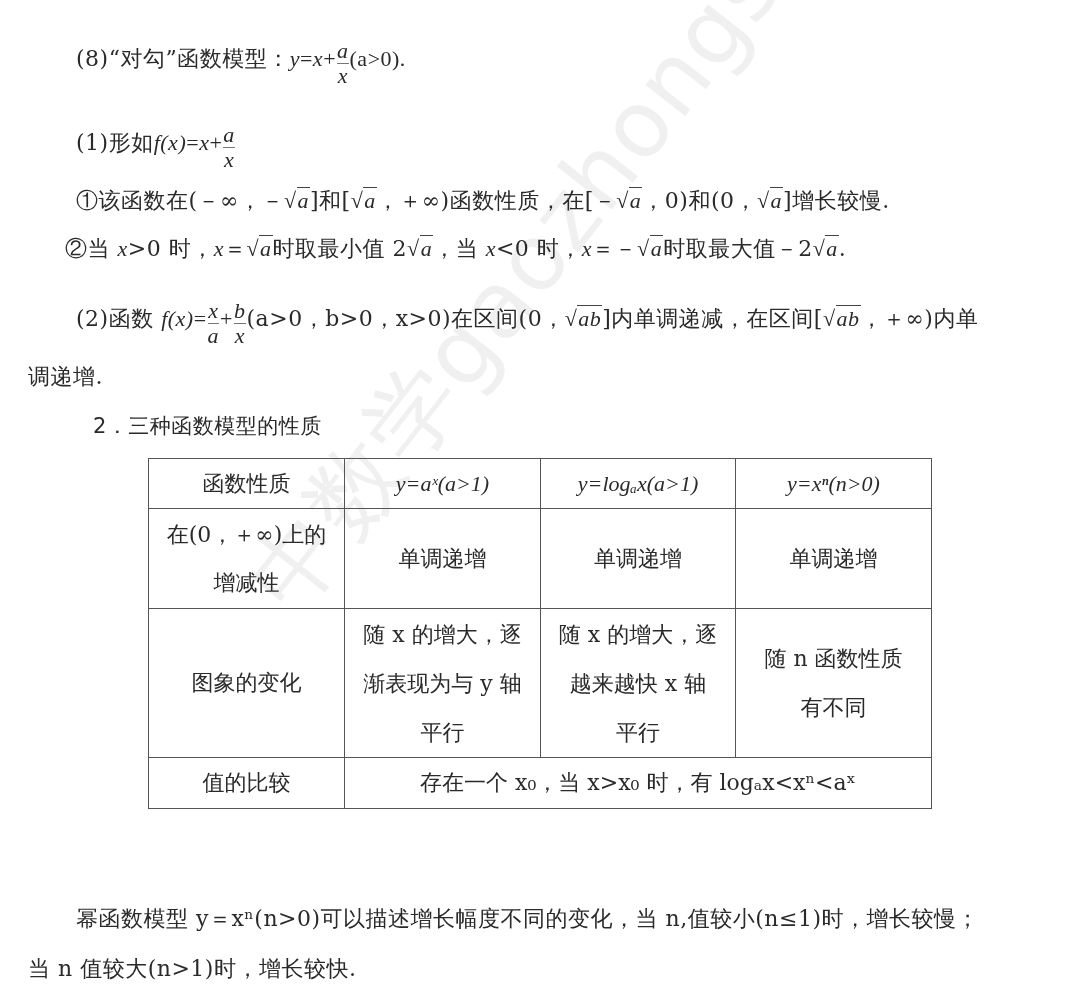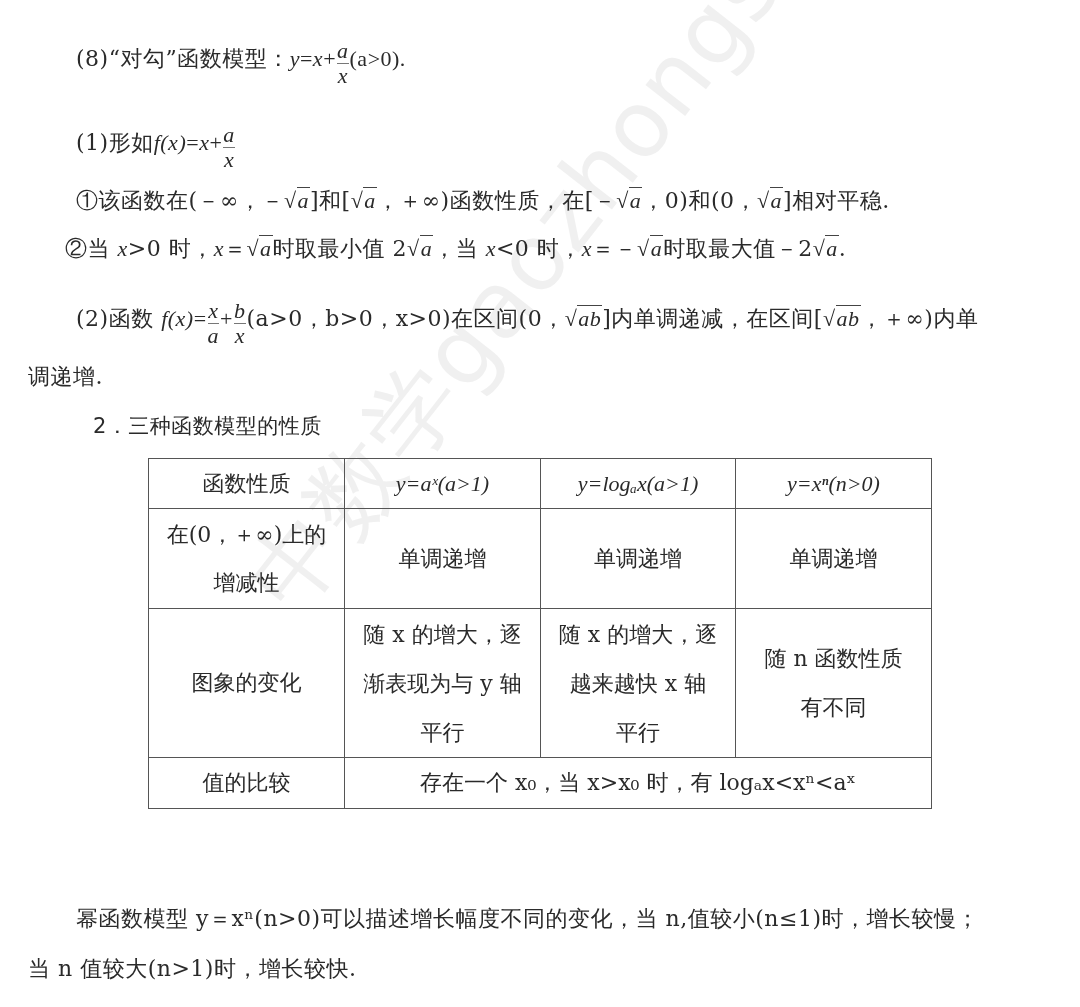--- a/index.html
+++ b/index.html
@@ -58,21 +58,21 @@
 
 <div class="line" style="left:76px; top:36px;">
   <span>(8)“对勾”函数模型：</span><span class="m">y</span><span class="r">=</span><span class="m">x</span><span class="r">+</span><span class="frac"><span class="num">a</span><span class="bar"></span><span class="den">x</span></span><span class="r">(a&gt;0).</span>
 </div>
 
 <div class="line" style="left:76px; top:120px;">
   <span>(1)形如</span><span class="m">f(x)</span><span class="r">=</span><span class="m">x</span><span class="r">+</span><span class="frac"><span class="num">a</span><span class="bar"></span><span class="den">x</span></span>
 </div>
 
 <div class="line" style="left:76px; top:186px;">
-  <span>①该函数在(－∞，－</span><span class="sqrt">√<span class="rad">a</span></span><span>]和[</span><span class="sqrt">√<span class="rad">a</span></span><span>，＋∞)函数性质，在[－</span><span class="sqrt">√<span class="rad">a</span></span><span>，0)和(0，</span><span class="sqrt">√<span class="rad">a</span></span><span>]相对平稳.</span>
+  <span>①该函数在(－∞，－</span><span class="sqrt">√<span class="rad">a</span></span><span>]和[</span><span class="sqrt">√<span class="rad">a</span></span><span>，＋∞)函数性质，在[－</span><span class="sqrt">√<span class="rad">a</span></span><span>，0)和(0，</span><span class="sqrt">√<span class="rad">a</span></span><span>]增长较慢.</span>
 </div>
 
 <div class="line" style="left:65px; top:234px;">
   <span>②当 </span><span class="m">x</span><span>&gt;0 时，</span><span class="m">x</span><span>＝</span><span class="sqrt">√<span class="rad">a</span></span><span>时取最小值 2</span><span class="sqrt">√<span class="rad">a</span></span><span>，当 </span><span class="m">x</span><span>&lt;0 时，</span><span class="m">x</span><span>＝－</span><span class="sqrt">√<span class="rad">a</span></span><span>时取最大值－2</span><span class="sqrt">√<span class="rad">a</span></span><span>.</span>
 </div>
 
 <div class="line" style="left:76px; top:296px;">
   <span>(2)函数 </span><span class="m">f(x)</span><span class="r">=</span><span class="frac"><span class="num">x</span><span class="bar"></span><span class="den">a</span></span><span class="r">+</span><span class="frac"><span class="num">b</span><span class="bar"></span><span class="den">x</span></span><span>(a&gt;0，b&gt;0，x&gt;0)在区间(0，</span><span class="sqrt">√<span class="rad">ab</span></span><span>]内单调递减，在区间[</span><span class="sqrt">√<span class="rad">ab</span></span><span>，＋∞)内单</span>
 </div>
 <div class="line" style="left:28px; top:362px;">调递增.</div>

